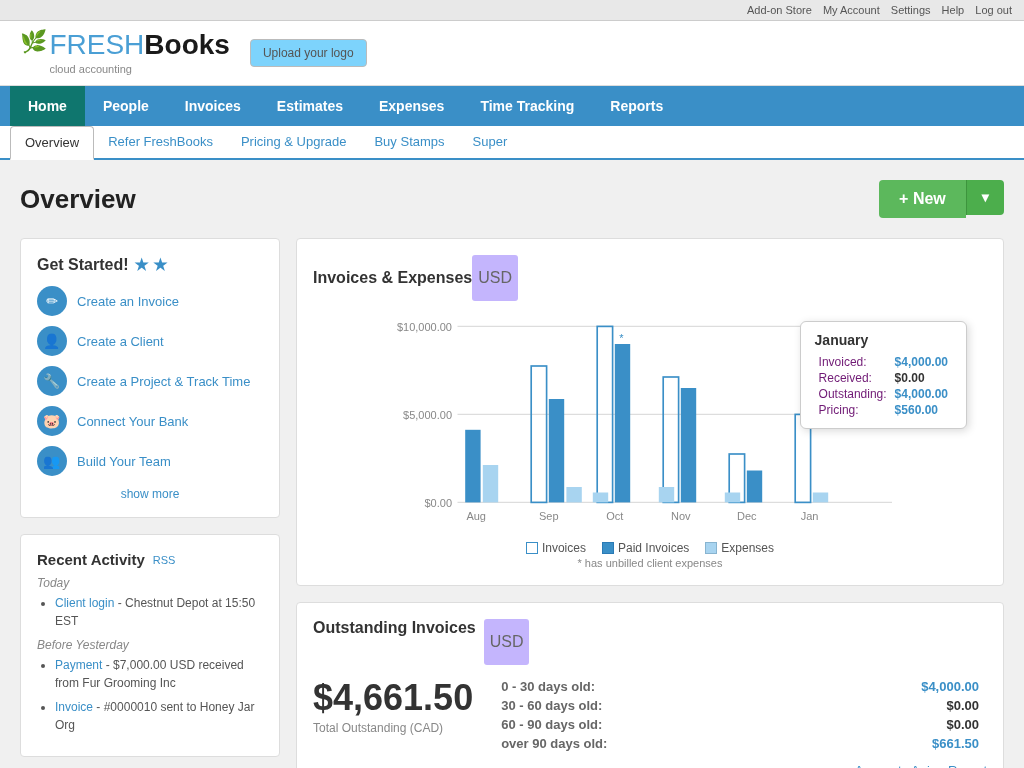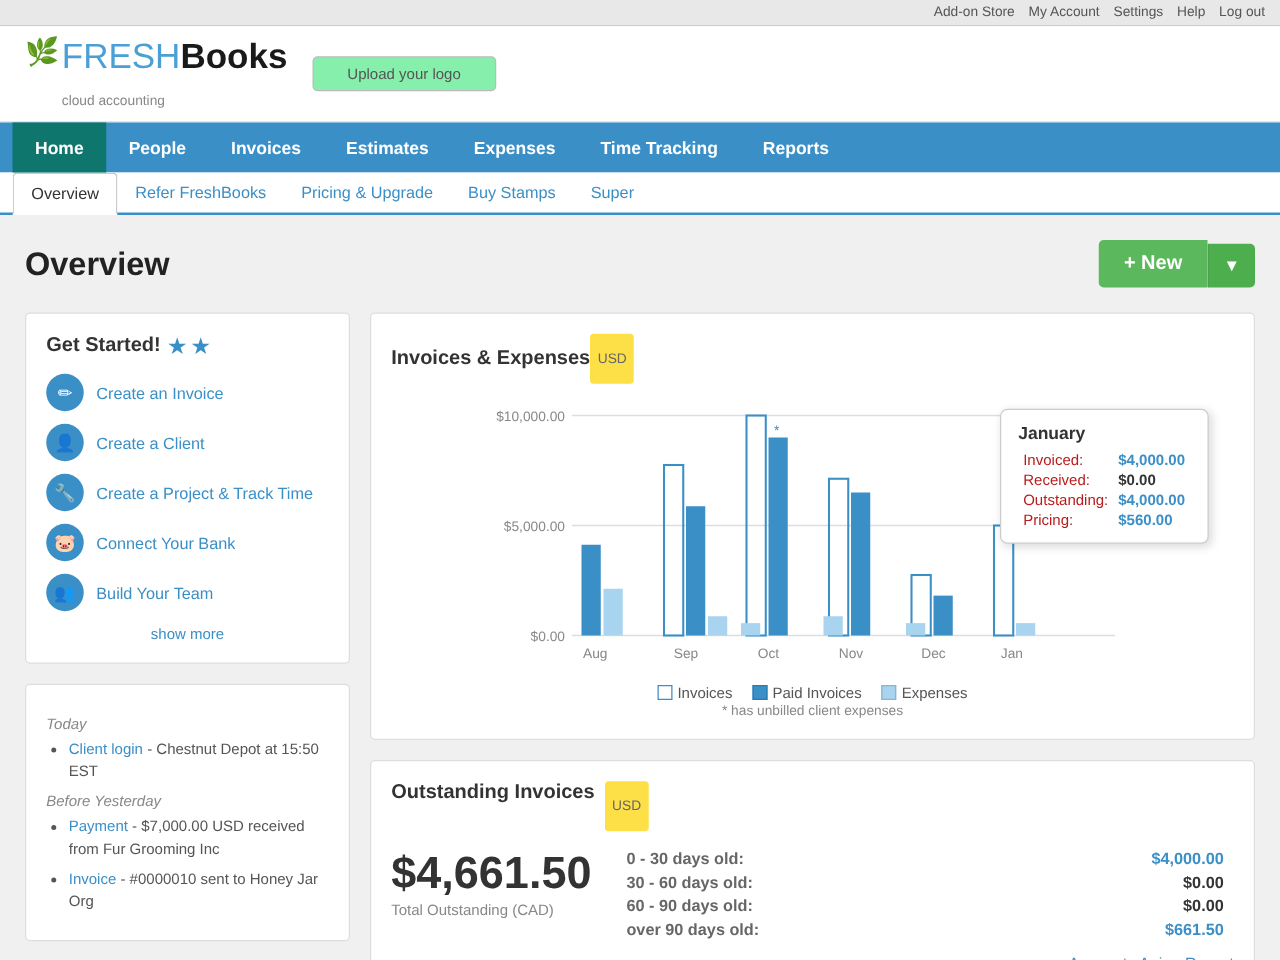--- a/index.html
+++ b/index.html
@@ -8,41 +8,41 @@
     
     #top-bar { background: #e8e8e8; text-align: right; padding: 4px 12px; font-size: 11px; color: #555; border-bottom: 1px solid #ccc; }
     #top-bar a { color: #555; text-decoration: none; margin-left: 8px; }
 
     
     #header { background: #fff; padding: 10px 20px; display: flex; align-items: center; gap: 20px; border-bottom: 1px solid #ddd; }
     #logo { display: flex; flex-direction: column; align-items: flex-start; }
     #logo-text { font-size: 28px; font-weight: bold; color: #1a1a1a; line-height: 1; }
     #logo-text span.fresh { color: #4a9fd5; font-weight: normal; }
     #logo-text span.books { color: #1a1a1a; }
-    #logo-sub { font-size: 11px; color: #888; margin-top: 16px; }
+    #logo-sub { font-size: 11px; color: #888; margin-top: 4px; }
     #logo-leaf { color: #5a9e2f; font-size: 22px; position: relative; top: -2px; }
-    #upload-logo-btn { background: #86efac; border: 1px solid #bbb; color: #555; padding: 6px 27px; border-radius: 4px; cursor: pointer; font-size: 12px; }
+    #upload-logo-btn { background: #7dd3fc; border: 1px solid #bbb; color: #555; padding: 6px 12px; border-radius: 4px; cursor: pointer; font-size: 12px; }
 
     
     #main-nav { background: #3a8fc7; padding: 0 10px; display: flex; align-items: stretch; }
     #main-nav a { color: #fff; text-decoration: none; padding: 12px 18px; display: block; font-size: 14px; font-weight: bold; }
     #main-nav a.active { background: #0f766e; }
 
     
     #sub-nav { background: #fff; padding: 0 10px; border-bottom: 2px solid #3a8fc7; display: flex; align-items: stretch; }
     #sub-nav a { color: #3a8fc7; text-decoration: none; padding: 8px 14px; display: block; font-size: 13px; }
     #sub-nav a.active { background: #fff; border: 1px solid #bbb; border-bottom: 2px solid #fff; margin-bottom: -2px; border-radius: 4px 4px 0 0; color: #333; }
 
     
     #content { padding: 20px; max-width: 1024px; }
     #page-header { display: flex; align-items: center; justify-content: space-between; margin-bottom: 20px; }
     #page-title { font-size: 26px; font-weight: bold; color: #222; }
 
     
-    #new-btn-group { display: flex; align-items: flex-end; }
+    #new-btn-group { display: flex; align-items: flex-start; }
     #new-btn { background: #5cb85c; color: #fff; border: none; padding: 10px 20px; font-size: 16px; font-weight: bold; cursor: pointer; border-radius: 4px 0 0 4px; }
     #new-btn-dropdown { background: #4cae4c; color: #fff; border: none; padding: 10px 12px; cursor: pointer; border-radius: 0 4px 4px 0; border-left: 1px solid #3d943d; }
 
     
     #main-layout { display: flex; gap: 16px; }
     #left-col { width: 260px; flex-shrink: 0; }
     #right-col { flex: 1; }
 
     
     .card { background: #fff; border: 1px solid #ddd; border-radius: 4px; padding: 16px; margin-bottom: 16px; }
@@ -60,32 +60,32 @@
     #recent-activity h3 { font-size: 15px; color: #333; margin-bottom: 8px; display: flex; align-items: center; gap: 8px; }
     #recent-activity h3 a { color: #3a8fc7; font-size: 11px; font-weight: normal; text-decoration: none; }
     .activity-section-label { font-size: 12px; color: #888; margin: 8px 0 4px; font-style: italic; }
     .activity-list { list-style: disc; padding-left: 18px; }
     .activity-list li { margin-bottom: 6px; font-size: 12px; line-height: 1.5; color: #555; }
     .activity-list li a { color: #3a8fc7; text-decoration: none; }
 
     
     #chart-card { padding: 16px; }
     #chart-card h3 { font-size: 16px; color: #333; margin-bottom: 4px; display: flex; align-items: center; gap: 0; }
-    .usd-badge { background: #fde047; color: #666; font-size: 11px; padding: 14px 6px; border-radius: 3px; font-weight: normal; }
+    .usd-badge { background: #c4b5fd; color: #666; font-size: 16px; padding: 14px 6px; border-radius: 3px; font-weight: normal; }
 
     
     #bar-chart-area { position: relative; margin: 10px 0; }
     #bar-chart-svg { display: block; width: 100%; }
 
     
     #chart-tooltip { position: absolute; top: 10px; right: 20px; background: #fff; border: 1px solid #ccc; border-radius: 6px; padding: 10px 14px; font-size: 12px; box-shadow: 2px 2px 8px rgba(0,0,0,0.15); min-width: 160px; }
     #chart-tooltip h4 { font-size: 14px; font-weight: bold; margin-bottom: 6px; }
     #chart-tooltip table { width: 100%; border-collapse: collapse; }
     #chart-tooltip td { padding: 1px 4px; }
-    #chart-tooltip td.label { color: #b91c1c; }
+    #chart-tooltip td.label { color: #701a75; }
     #chart-tooltip td.value { color: #3a8fc7; font-weight: bold; }
     #chart-tooltip td.value.black { color: #333; }
 
     
     #chart-legend { display: flex; align-items: center; justify-content: center; gap: 16px; margin-top: 6px; font-size: 12px; color: #555; }
     #chart-legend .legend-item { display: flex; align-items: center; gap: 4px; }
     .legend-box { width: 12px; height: 12px; border: 1px solid #aaa; display: inline-block; }
     .legend-box.invoices { background: #fff; border-color: #3a8fc7; }
     .legend-box.paid { background: #3a8fc7; border-color: #2a7ab5; }
     .legend-box.expenses { background: #a8d4f0; border-color: #88b4d0; }
@@ -187,20 +187,24 @@
         <div class="gs-link">
           <div class="gs-icon">👥</div>
           <a href="#">Build Your Team</a>
         </div>
         <div class="show-more">
           <a href="#">show more</a>
         </div>
       </div>
 
       <div class="card" id="recent-activity">
+        <h3>
+          <span>Recent Activity</span>
+          <a href="#">RSS</a>
+        </h3>
         <div class="activity-section-label">Today</div>
         <ul class="activity-list">
           <li>
             <a href="#">Client login</a><span> - Chestnut Depot at 15:50 EST</span>
           </li>
         </ul>
         <div class="activity-section-label">Before Yesterday</div>
         <ul class="activity-list">
           <li>
             <a href="#">Payment</a><span> - $7,000.00 USD received from Fur Grooming Inc</span>

